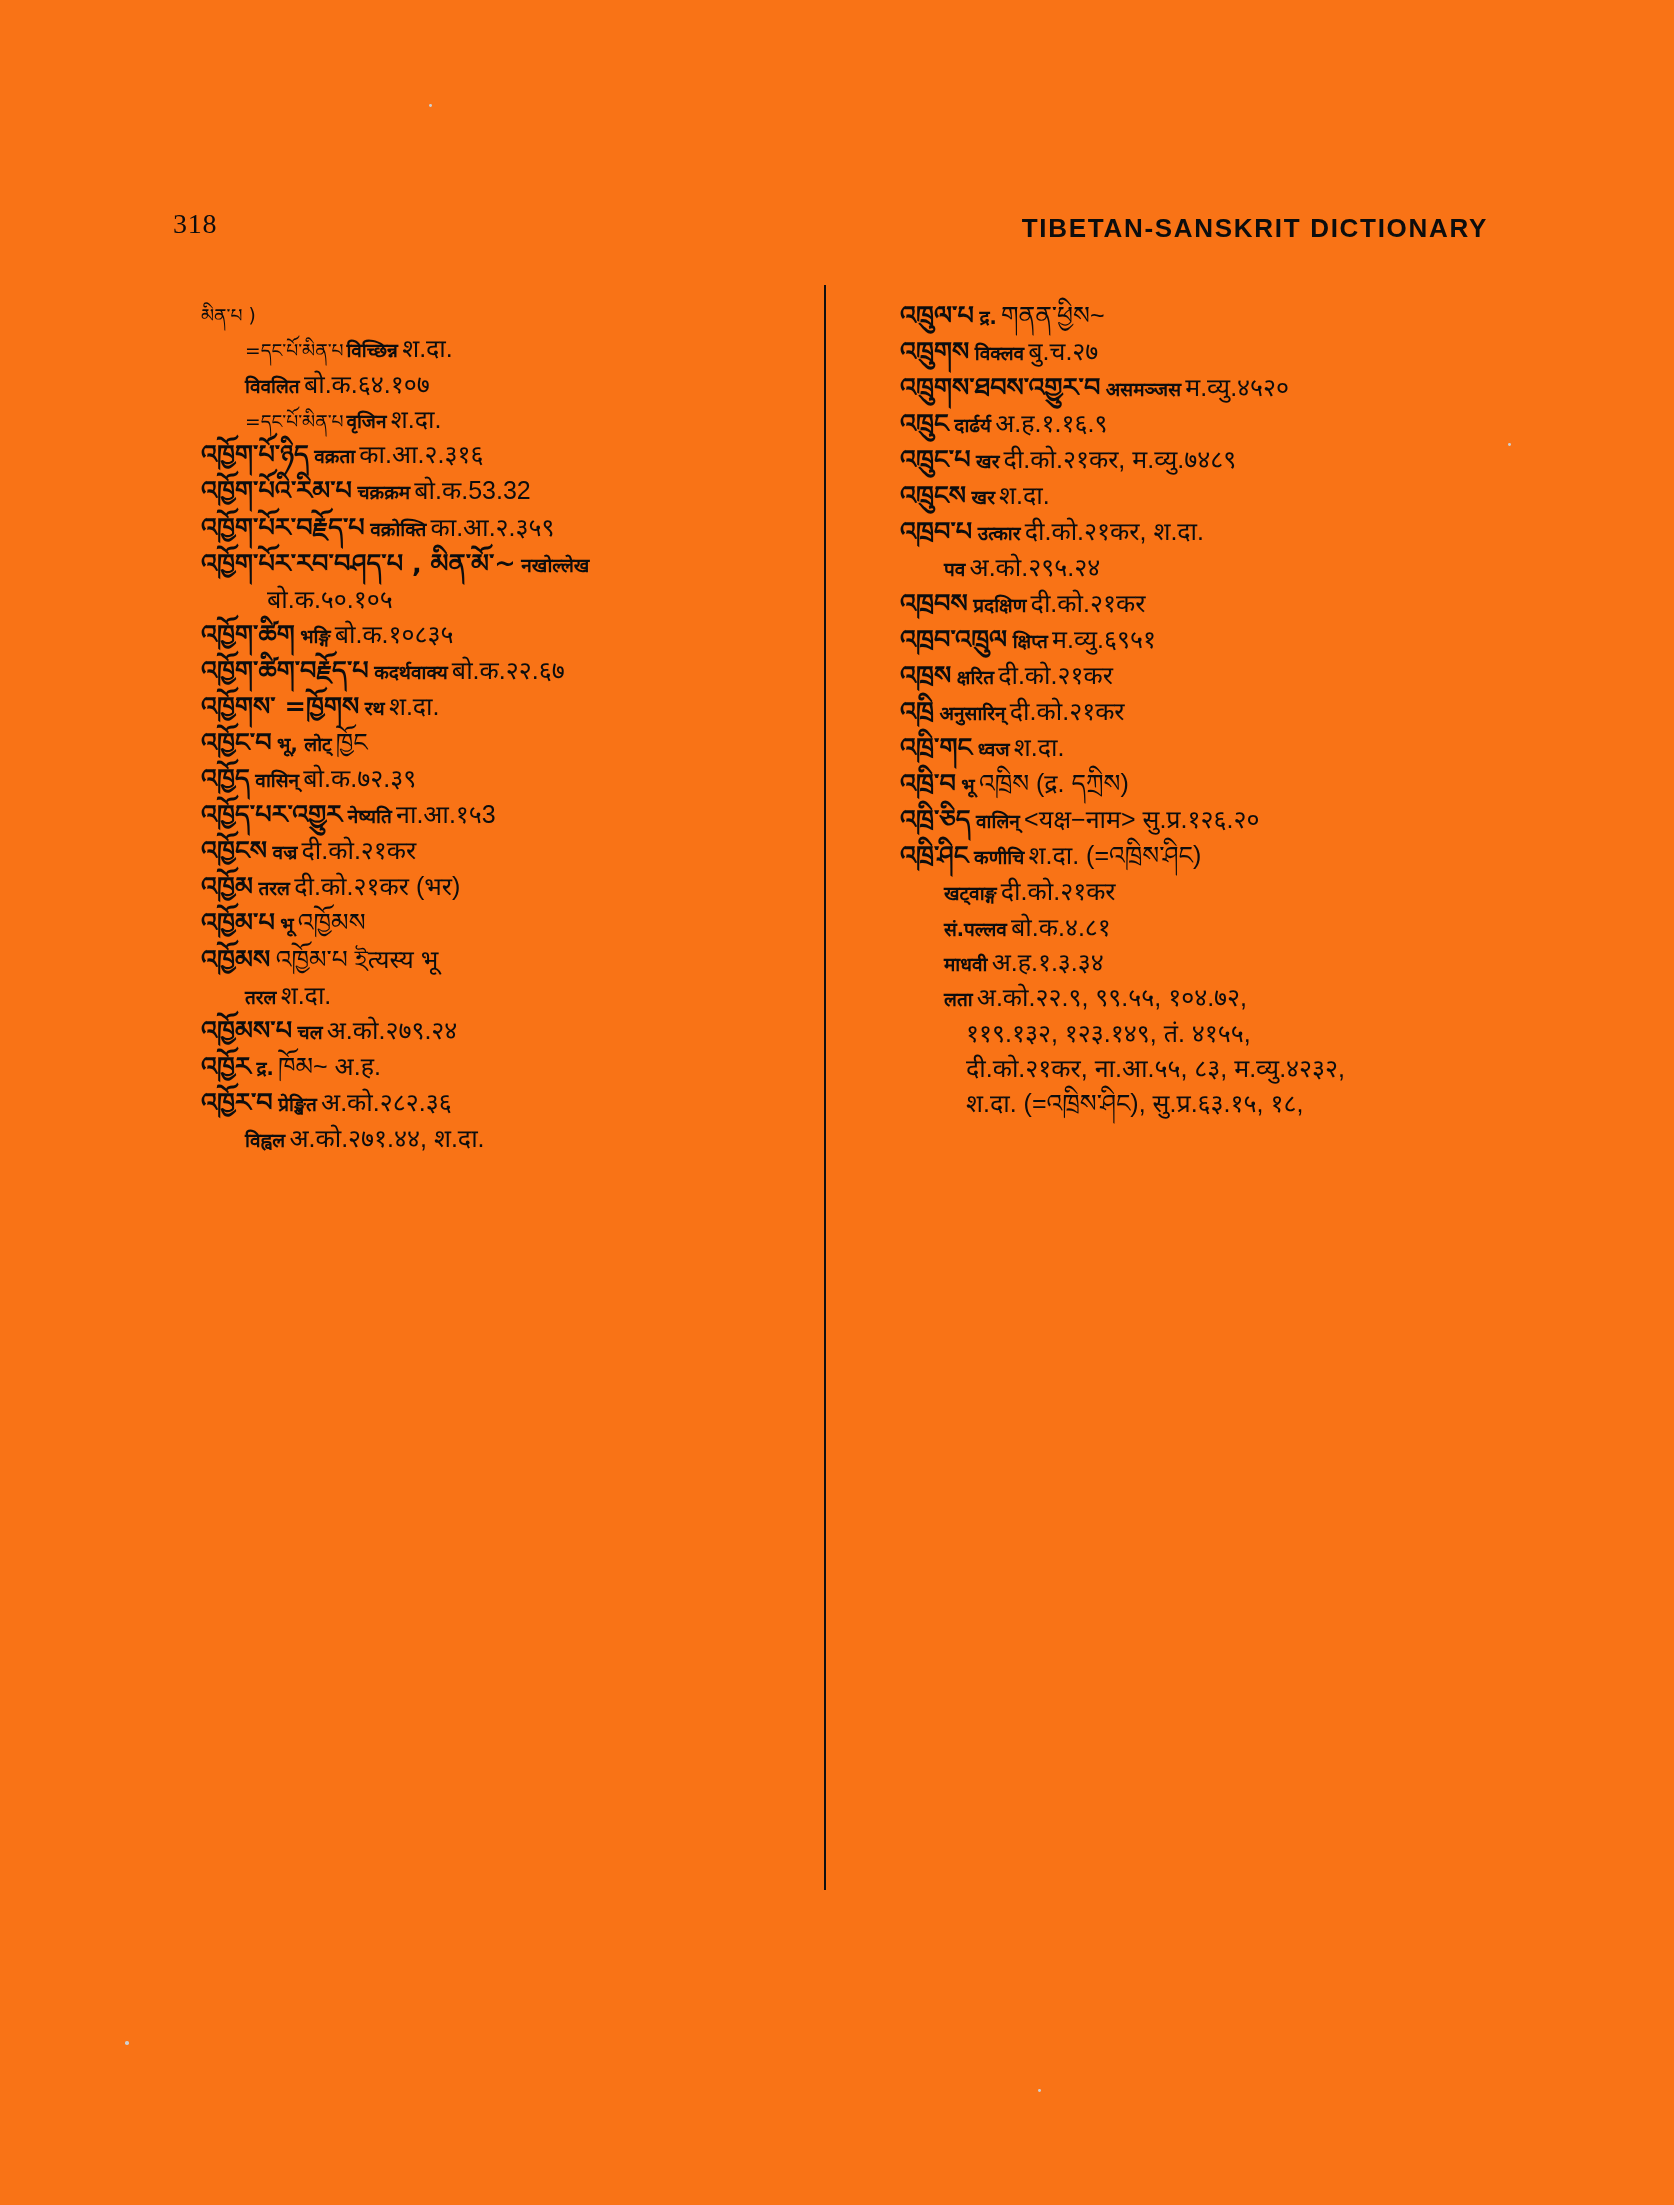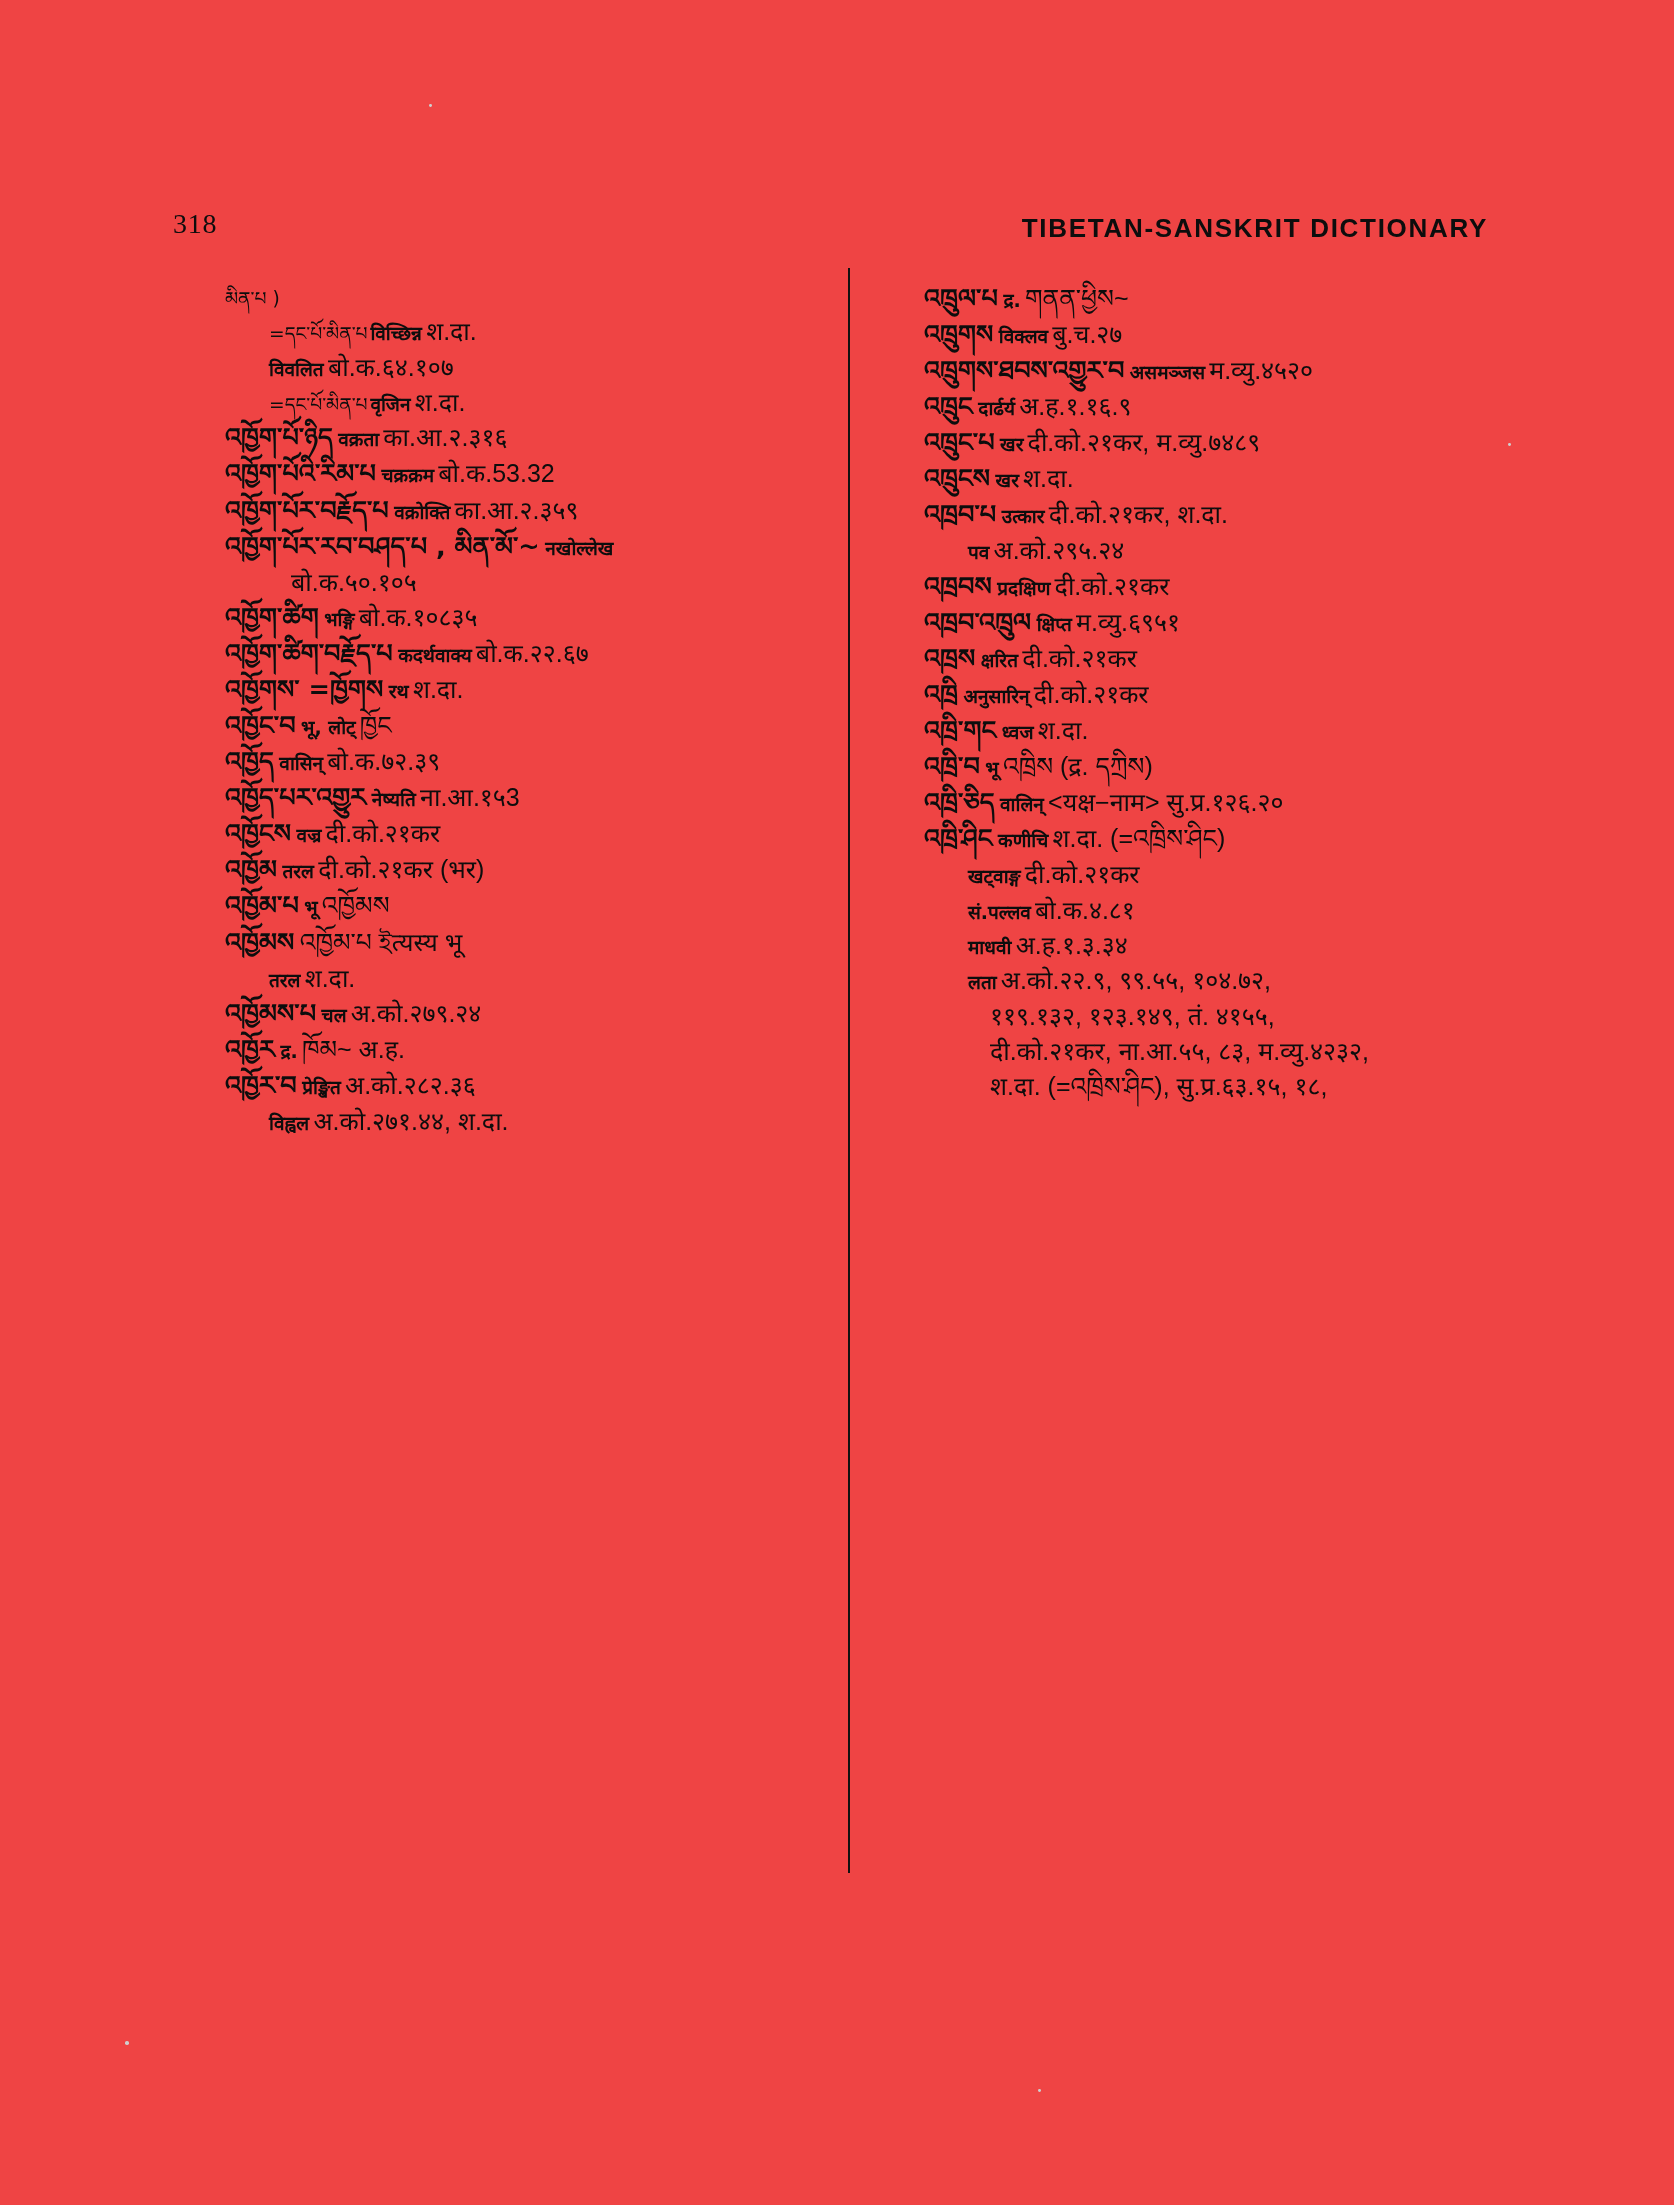--- a/index.html
+++ b/index.html
@@ -13,21 +13,21 @@
     position: relative;
     font-family: "Liberation Serif", serif;
     color: #0d0d0d;
     overflow: hidden;
   }
   .page {
     position: absolute;
     left: 0; top: 0;
     width: 1675px;
     height: 2205px;
-    background: #ef4444;
+    background: #f97316;
   }
   
   .header {
     position: absolute;
     top: 208px;
     left: 173px;
     right: 173px;
     height: 42px;
   }
   .folio {
@@ -43,25 +43,24 @@
     right: 14px;
     top: 5px;
     font-size: 26px;
     letter-spacing: 1.7px;
     font-weight: 600;
     font-family: "Liberation Sans", sans-serif;
   }
   
   .columns {
     position: absolute;
-    top: 282px;
+    top: 299px;
     left: 201px;
     width: 1300px;
     height: 1584px;
-    margin-left: 24px;
   }
   .col {
     position: absolute;
     top: 0;
     width: 581px;
     height: 1584px;
   }
   .col-left  { left: 0px; }
   .col-right { left: 699px; }
   .rule {

